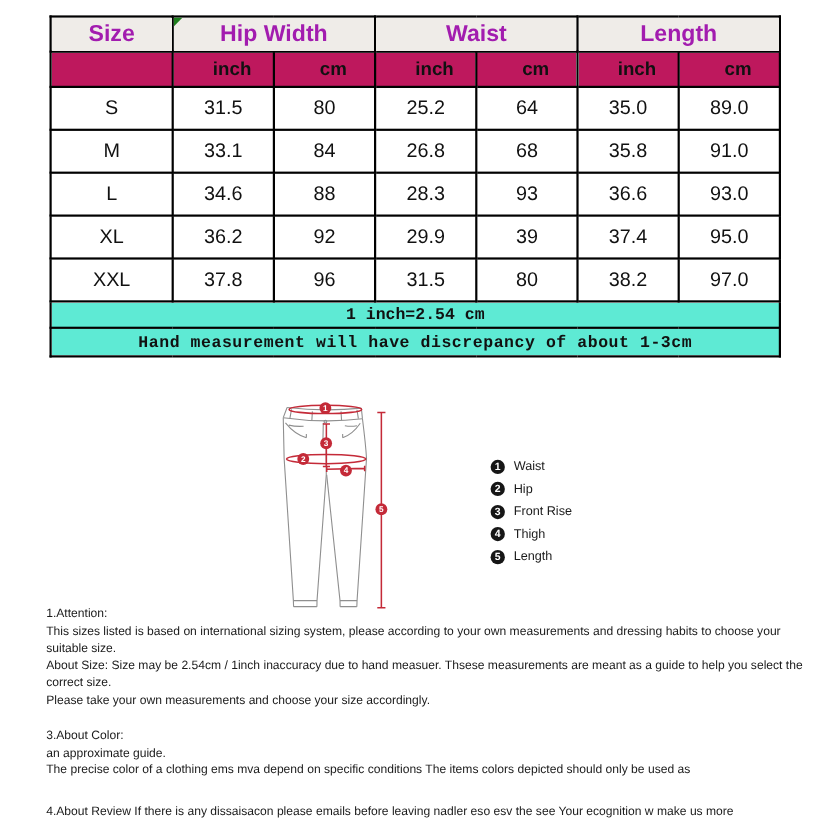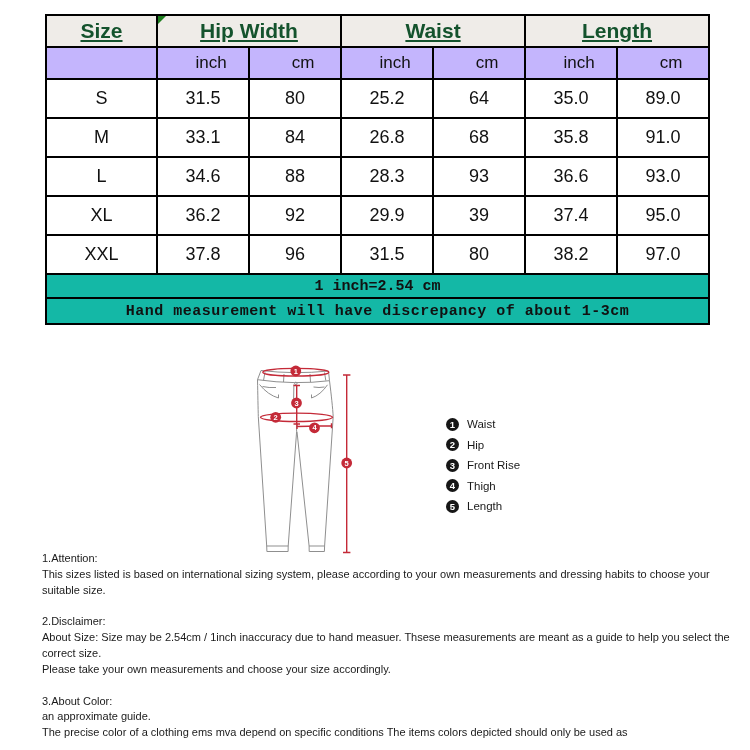--- a/index.html
+++ b/index.html
@@ -15,34 +15,33 @@
     position:absolute;left:45px;top:14px;
     border-collapse:collapse;table-layout:fixed;width:663px;
   }
   .size-table td,.size-table th{
     border:2px solid #000;
     text-align:center;vertical-align:middle;
     padding:0;overflow:hidden;white-space:nowrap;
   }
   .size-table .hdr-row th{
     height:30px;background:#efece8;
-    font-size:21px;font-weight:bold;color:#14532d;
+    font-size:21px;font-weight:bold;color:#a21caf;
     position:relative;
-    text-decoration:underline;
   }
   .size-table .unit-row td{
-    height:30px;background:#c4b5fd;
-    font-size:17px;font-weight:normal;padding-left:16px;
+    height:30px;background:#be185d;
+    font-size:17px;font-weight:bold;padding-left:16px;
   }
   .size-table .data-row td{
     height:37px;background:#fff;
     font-size:18px;font-weight:normal;
   }
   .size-table .note-row td{
-    background:#14b8a6;
+    background:#5eead4;
     font-family:"Liberation Mono", monospace;
     font-weight:bold;
   }
   .size-table .note-row.conv td{height:22px;font-size:15px;}
   .size-table .note-row.hand td{height:24px;font-size:15px;letter-spacing:.5px;}
 
   .excel-flag{
     position:absolute;left:0;top:0;width:0;height:0;
     border-top:8px solid #1e7e1e;border-right:8px solid transparent;
   }
@@ -222,21 +221,20 @@
   <div class="legend-item">
     <span class="legend-bullet">5</span>
     <span class="legend-label">Length</span>
   </div>
 </div>
 
 <div class="notes">
   <div class="line">1.Attention:</div>
   <div class="line">This sizes listed is based on international sizing system, please according to your own measurements and dressing habits to choose your suitable size.</div>
 
-  <div class="line sec">2.Disclaimer:</div>
   <div class="line">About Size: Size may be 2.54cm / 1inch inaccuracy due to hand measuer. Thsese measurements are meant as a guide to help you select the correct size.</div>
   <div class="line">Please take your own measurements and choose your size accordingly.</div>
 
   <div class="line sec">3.About Color:</div>
   <div class="line">an approximate guide.</div>
   <div class="line">The precise color of a clothing ems mva depend on specific conditions The items colors depicted should only be used as</div>
 
   <div class="line sec last">4.About Review If there is any dissaisacon please emails before leaving nadler eso esv the see Your ecognition w make us more</div>
 
 </div>

